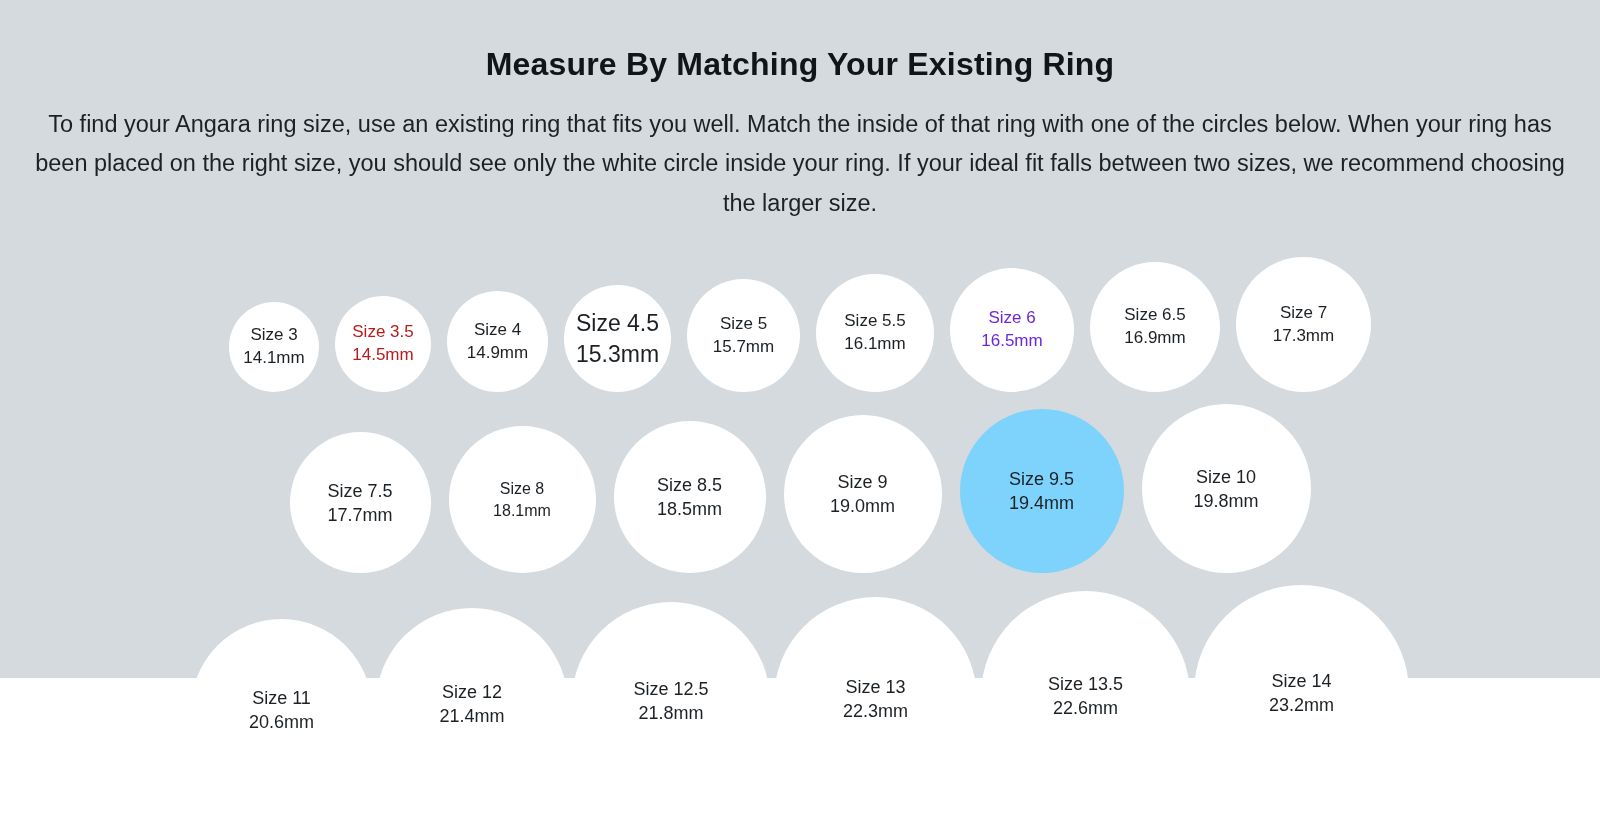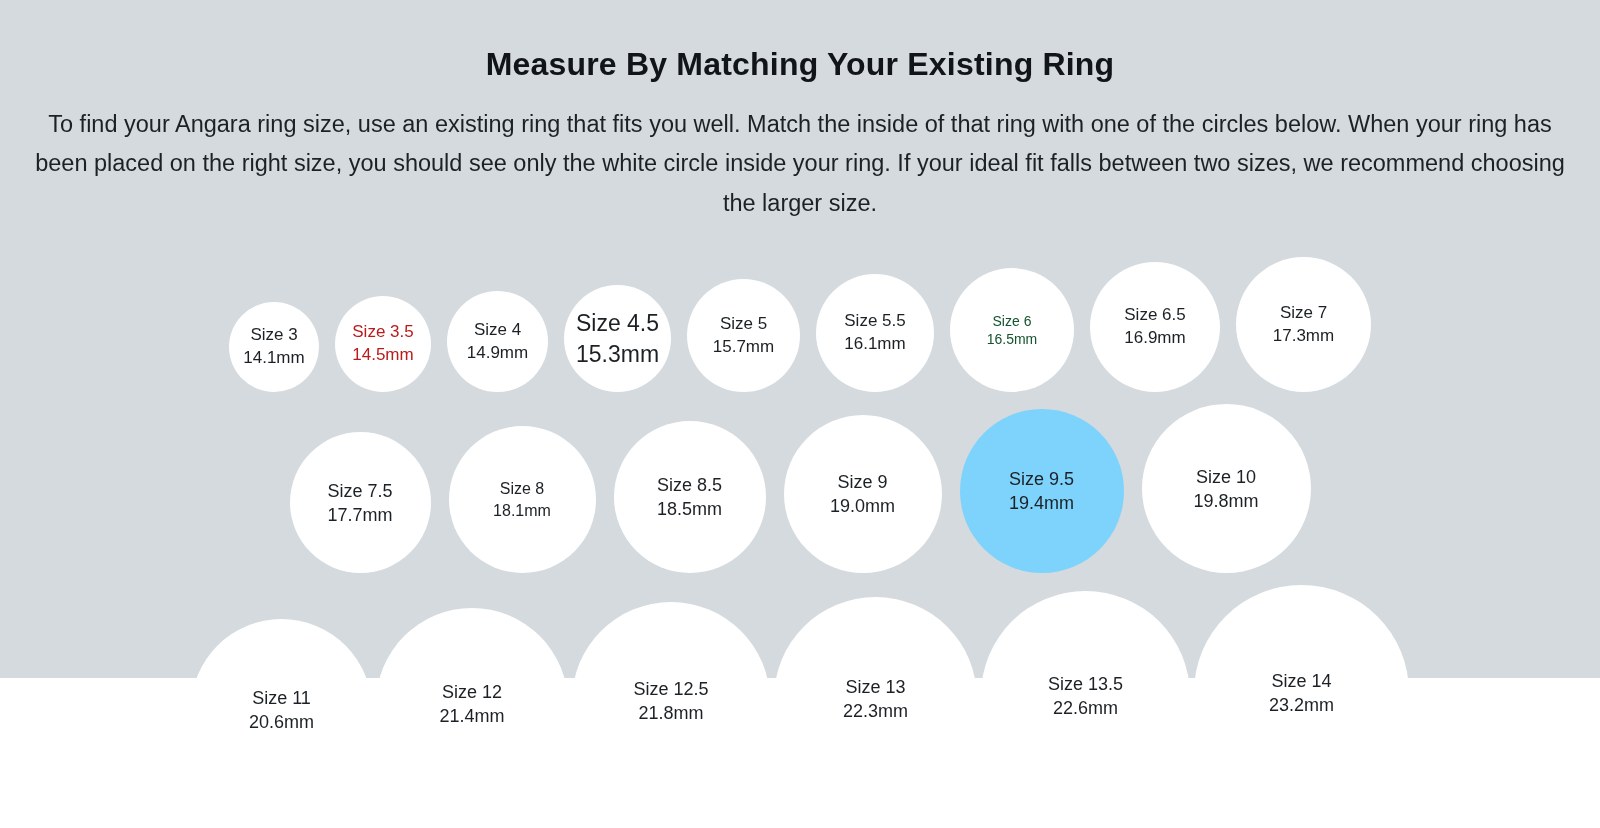--- a/index.html
+++ b/index.html
@@ -95,21 +95,21 @@
           <div class="mm-label">15.3mm</div>
         </div>
         <div class="ring" style="width: 113px; height: 113px; font-size: 17px; background: rgb(255, 255, 255); color: rgb(28, 33, 37);">
           <div class="size-label">Size 5</div>
           <div class="mm-label">15.7mm</div>
         </div>
         <div class="ring" style="width: 118px; height: 118px; font-size: 17px; background: rgb(255, 255, 255); color: rgb(28, 33, 37);">
           <div class="size-label">Size 5.5</div>
           <div class="mm-label">16.1mm</div>
         </div>
-        <div class="ring" style="width: 124px; height: 124px; font-size: 14px; background: rgb(255, 255, 255); color: #14532d;">
+        <div class="ring" style="width: 124px; height: 124px; font-size: 17px; background: rgb(255, 255, 255); color: #6d28d9;">
           <div class="size-label">Size 6</div>
           <div class="mm-label">16.5mm</div>
         </div>
         <div class="ring" style="width: 130px; height: 130px; font-size: 17px; background: rgb(255, 255, 255); color: rgb(28, 33, 37);">
           <div class="size-label">Size 6.5</div>
           <div class="mm-label">16.9mm</div>
         </div>
         <div class="ring" style="width: 135px; height: 135px; font-size: 17px; background: rgb(255, 255, 255); color: rgb(28, 33, 37);">
           <div class="size-label">Size 7</div>
           <div class="mm-label">17.3mm</div>

